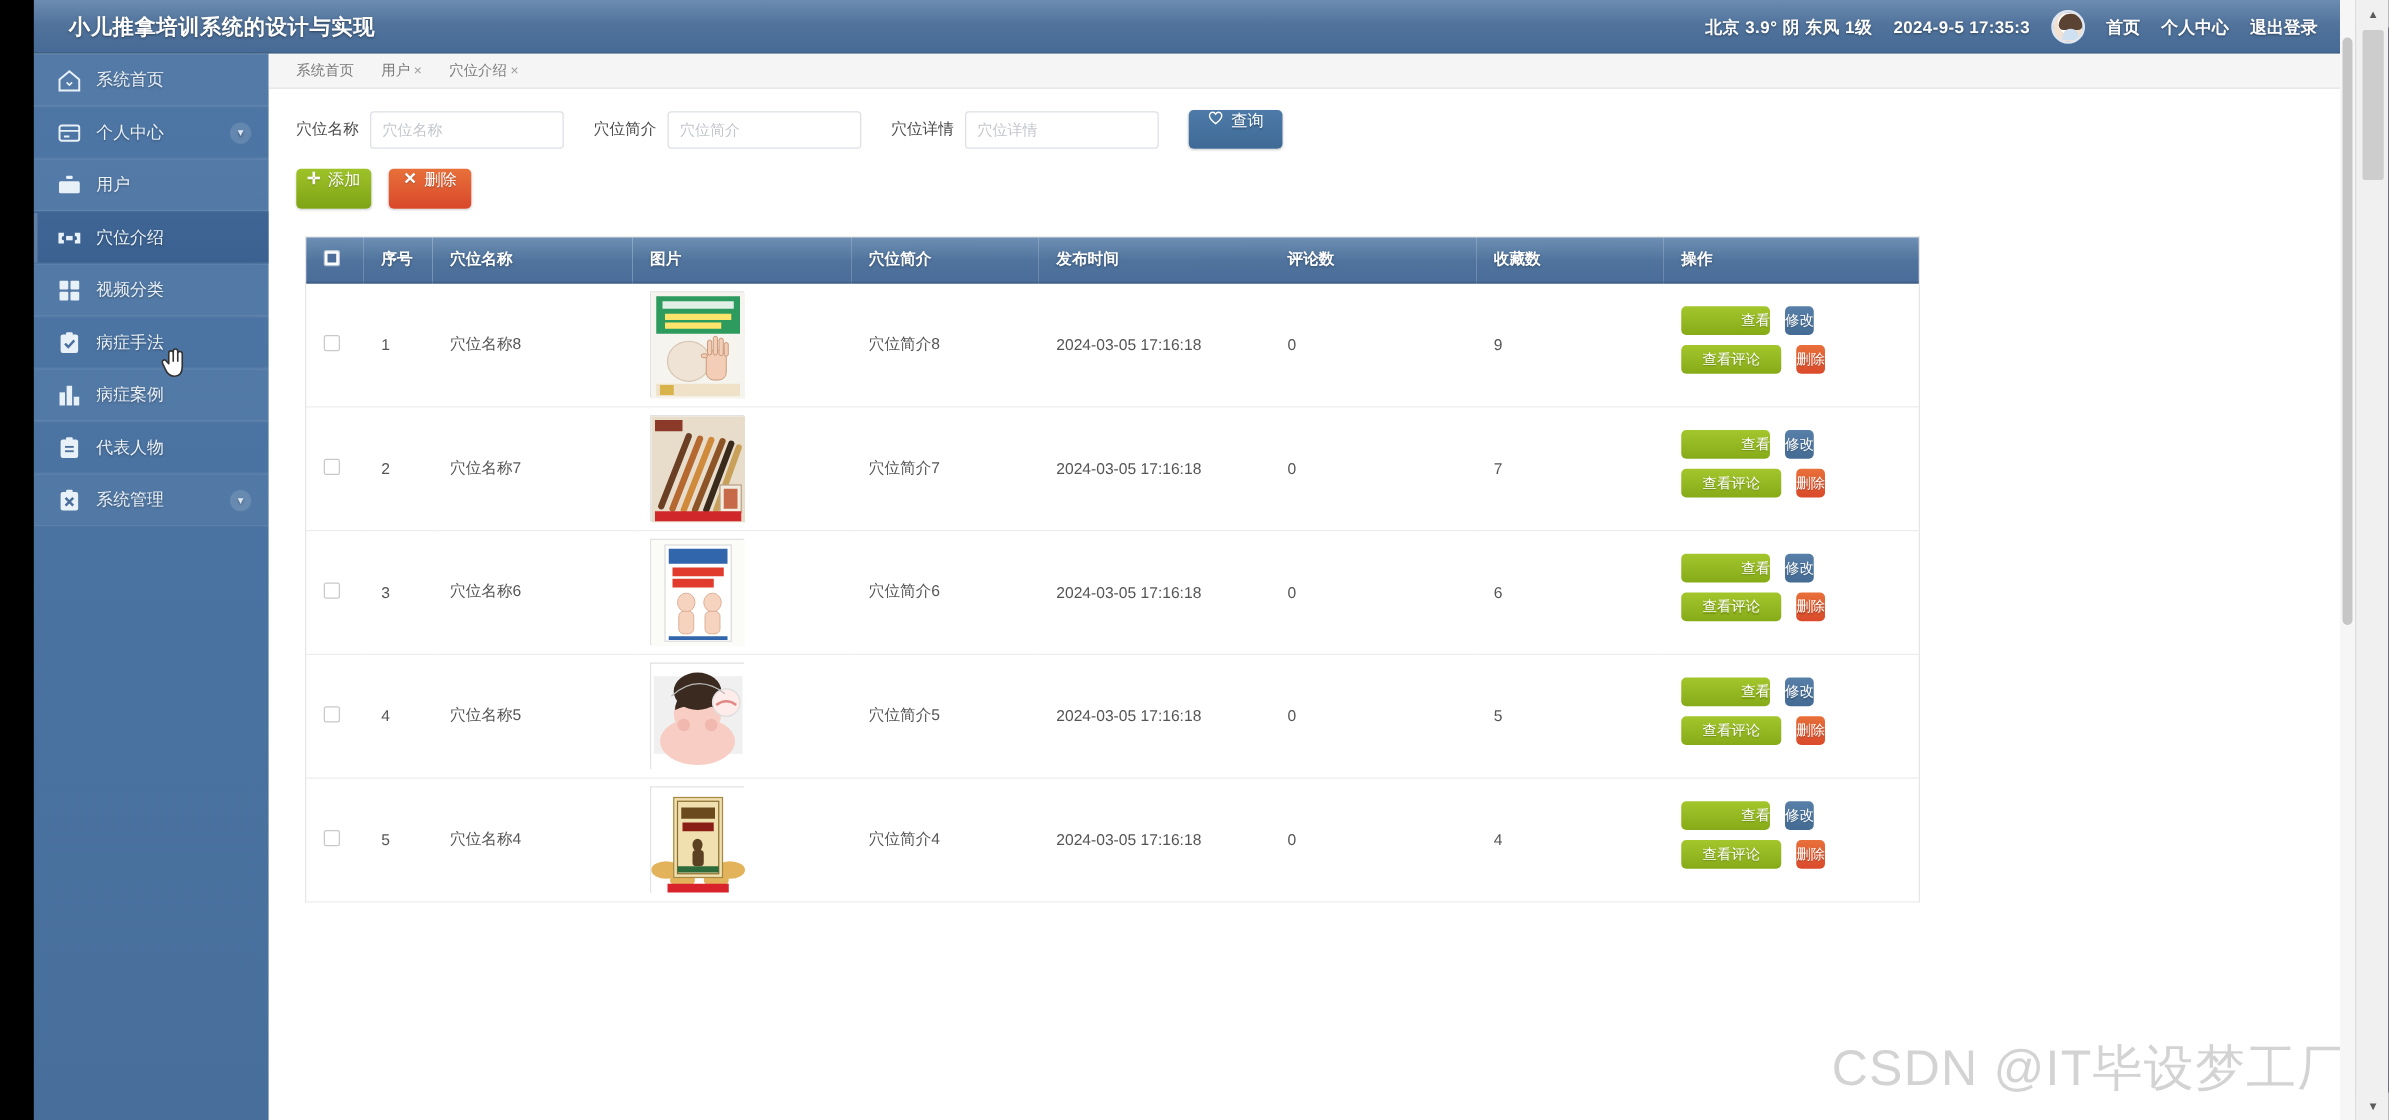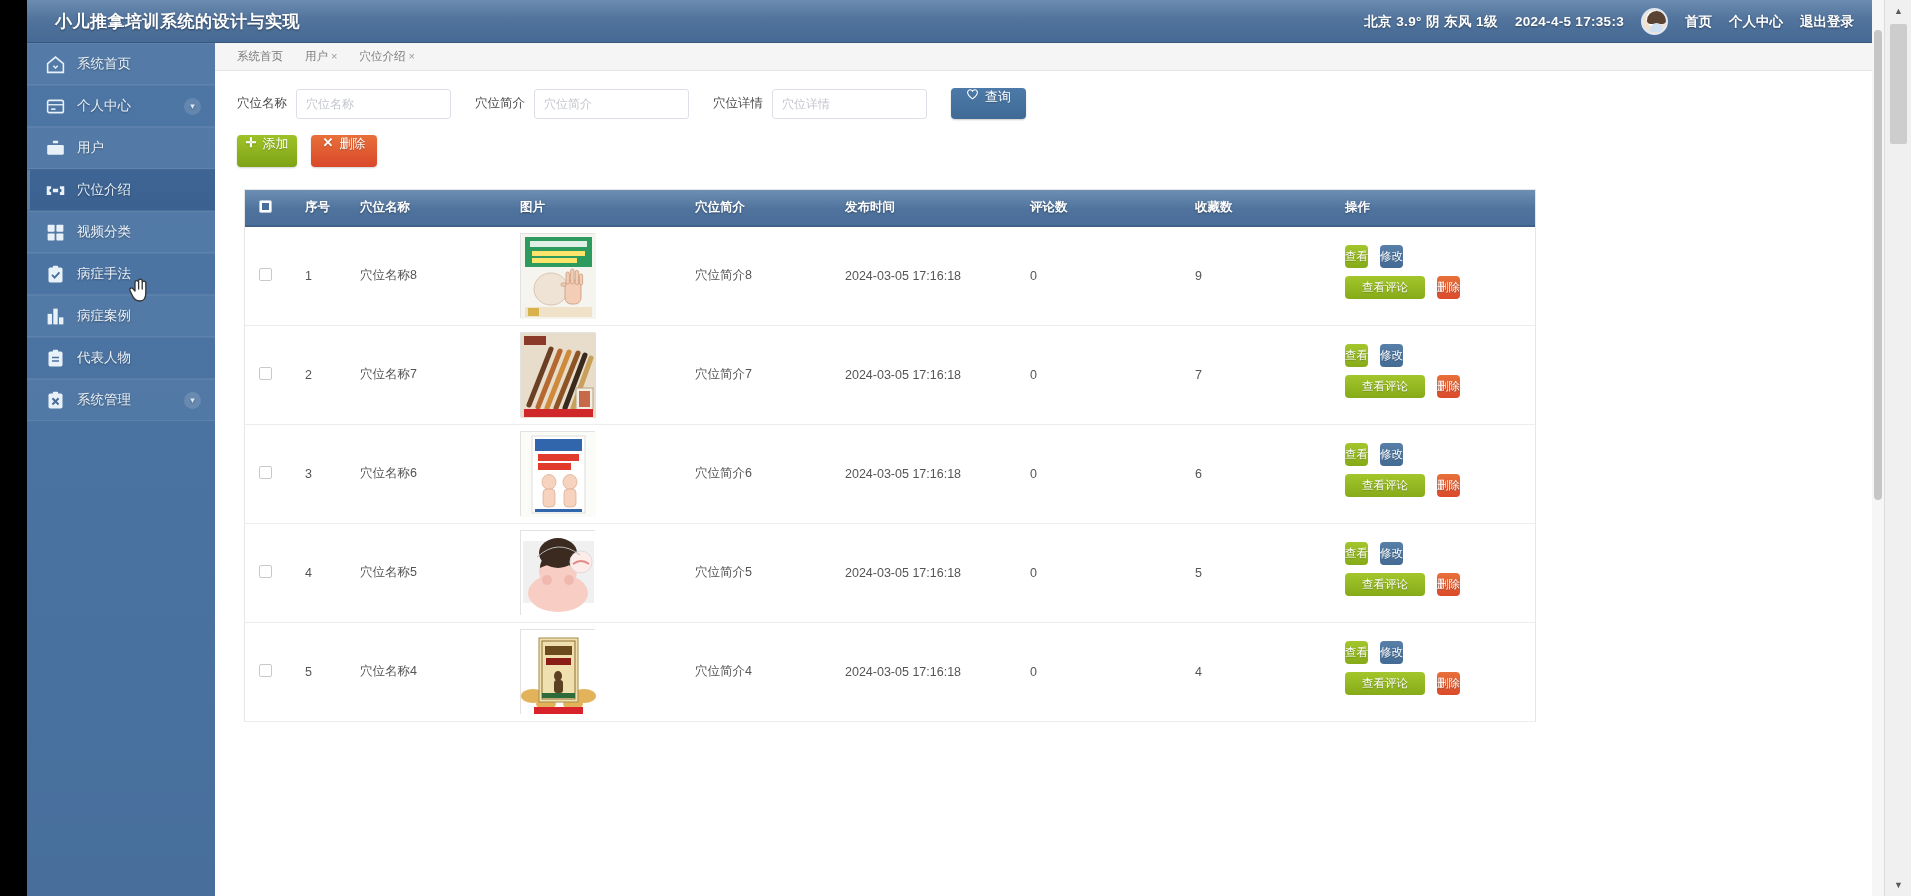--- a/index.html
+++ b/index.html
@@ -256,21 +256,21 @@
     object-fit: cover;
   }
   .op {
     height: 23px; border-radius: 4px;
     font-size: 11.5px; border: none; color: #fff; cursor: pointer;
     display: flex; align-items: center; justify-content: center;
     text-shadow: 0 1px 1px rgba(0,0,0,.25);
     font-family: "Liberation Sans", sans-serif;
     white-space: nowrap;
   }
-  .op.view   { background: linear-gradient(180deg,#a3c62c 0%,#86ab18 100%); }
+  .op.view   { background: linear-gradient(180deg,#a3c62c 0%,#86ab18 100%); padding-left: 48px; }
   .op.edit   { background: linear-gradient(180deg,#587fa8 0%,#436b94 100%); }
   .op.cmts   { background: linear-gradient(180deg,#a3c62c 0%,#86ab18 100%); width: 80px; }
   .op.del    { background: linear-gradient(180deg,#e8703a 0%,#da4a2b 100%); }
   .ops-row { display: flex; gap: 12px; margin-bottom: 8px; }
 
   
   .sb-outer {
     position: absolute; right: 0; top: 0;
     width: 27px; height: 896px;
     background: #f0f0f0;
@@ -338,21 +338,21 @@
 <div id="viewport">
 
   <div class="gutter-left"></div>
 
   <div id="app">
 
     <div class="topbar">
       <div class="brand">小儿推拿培训系统的设计与实现</div>
       <div class="top-right">
         <span class="weather">北京 3.9° 阴 东风 1级</span>
-        <span class="clock">2024-4-5 17:35:3</span>
+        <span class="clock">2024-9-5 17:35:3</span>
         <span class="avatar"></span>
         <span class="top-link">首页</span>
         <span class="top-link">个人中心</span>
         <span class="top-link">退出登录</span>
       </div>
     </div>
 
     <nav class="sidebar">
 
       <div class="menu-item">
@@ -709,18 +709,19 @@
 
   <div class="sb-inner">
     <div class="thumbbar"></div>
   </div>
   <div class="sb-outer">
     <div class="arrow-up">▲</div>
     <div class="thumbbar"></div>
     <div class="arrow-dn">▼</div>
   </div>
 
+  <div class="wm-csdn">CSDN @IT毕设梦工厂</div>
 
   <svg class="cursor" width="22" height="27" viewBox="0 0 22 27">
     <path d="M7 14 V5.5 a1.8 1.8 0 0 1 3.6 0 V12 V4 a1.8 1.8 0 0 1 3.6 0 V12 V6 a1.8 1.8 0 0 1 3.6 0 V16 c0 5-2 8-6 8 -4 0-6-2-7.5-5.5 L2 13.5 a1.7 1.7 0 0 1 2.6-2.1 Z" fill="#fff" stroke="#333" stroke-width="1.3" stroke-linejoin="round"></path>
   </svg>
 
 </div>
 
 </body></html>

